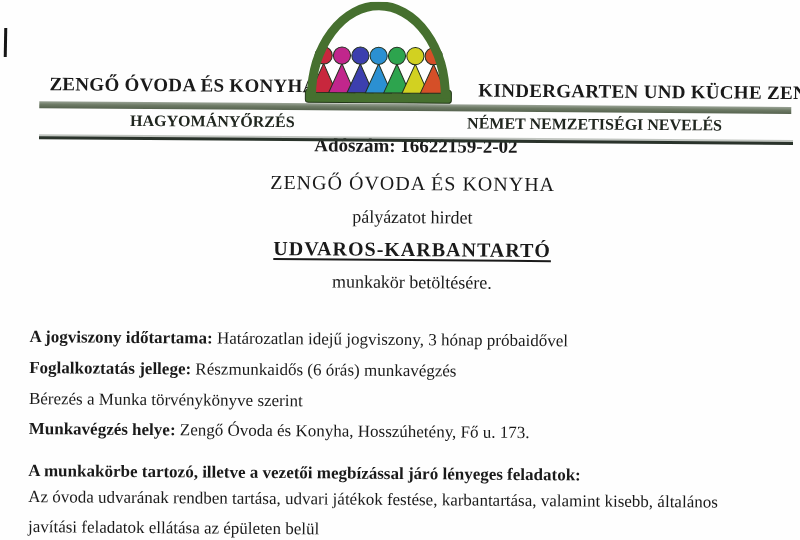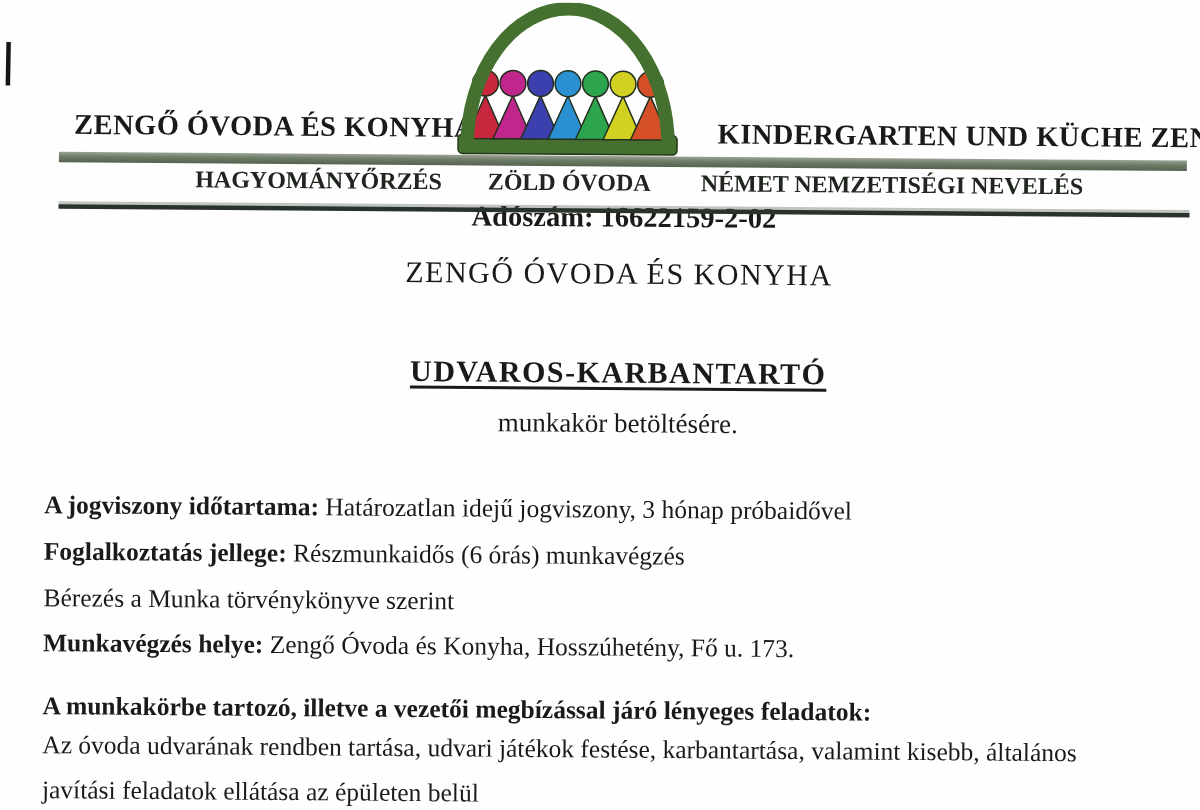--- a/index.html
+++ b/index.html
@@ -51,21 +51,20 @@
 <body>
 
 <div class="scan">
 
   <div class="abs lh-title lh-left">ZENGŐ ÓVODA ÉS KONYHA</div>
   <div class="abs lh-title lh-right">KINDERGARTEN UND KÜCHE ZENGŐ</div>
 
   <div class="abs graybar"></div>
 
   <div class="abs tagline tag1">HAGYOMÁNYŐRZÉS</div>
-  <div class="abs tagline tag2">ZÖLD ÓVODA</div>
   <div class="abs tagline tag3">NÉMET NEMZETISÉGI NEVELÉS</div>
 
   <div class="abs taxnum">Adószám: 16622159-2-02</div>
   <div class="abs darkline"></div>
 
   <svg class="abs logo" viewBox="0 0 150 104">
     <rect x="2" y="88" width="146" height="13" rx="3" stroke="#223618" stroke-width="1" fill="#46702f"></rect>
     <g stroke="#23301f" stroke-width="1" fill="#c8273d">
       <polygon points="7,91 20,62 33,91"></polygon>
         <circle cx="20" cy="54" r="8.6"></circle>
@@ -91,20 +90,21 @@
         <circle cx="111.7" cy="54" r="8.6"></circle>
     </g>
     <g stroke="#23301f" stroke-width="1" fill="#d54f28">
       <polygon points="117,91 130,62 143,91"></polygon>
         <circle cx="130" cy="54" r="8.6"></circle>
     </g>
     <path d="M 8 96 A 67 92 0 0 1 142 96" fill="none" stroke-width="9" stroke="#46702f"></path>
   </svg>
 
   <div class="abs cline org-title">ZENGŐ ÓVODA ÉS KONYHA</div>
+  <div class="abs cline intro">pályázatot hirdet</div>
   <div class="abs cline position">UDVAROS-KARBANTARTÓ</div>
   <div class="abs cline outro">munkakör betöltésére.</div>
 
   <div class="abs bodyline d0"><b>A jogviszony időtartama:</b> <span>Határozatlan idejű jogviszony, 3 hónap próbaidővel</span></div>
   <div class="abs bodyline d1"><b>Foglalkoztatás jellege:</b> <span>Részmunkaidős (6 órás) munkavégzés</span></div>
   <div class="abs bodyline d2"> <span>Bérezés a Munka törvénykönyve szerint</span></div>
   <div class="abs bodyline d3"><b>Munkavégzés helye:</b> <span>Zengő Óvoda és Konyha, Hosszúhetény, Fő u. 173.</span></div>
 
   <div class="abs bodyline tasks-heading">A munkakörbe tartozó, illetve a vezetői megbízással járó lényeges feladatok:</div>
   <div class="abs bodyline t0">Az óvoda udvarának rendben tartása, udvari játékok festése, karbantartása, valamint kisebb, általános</div>

